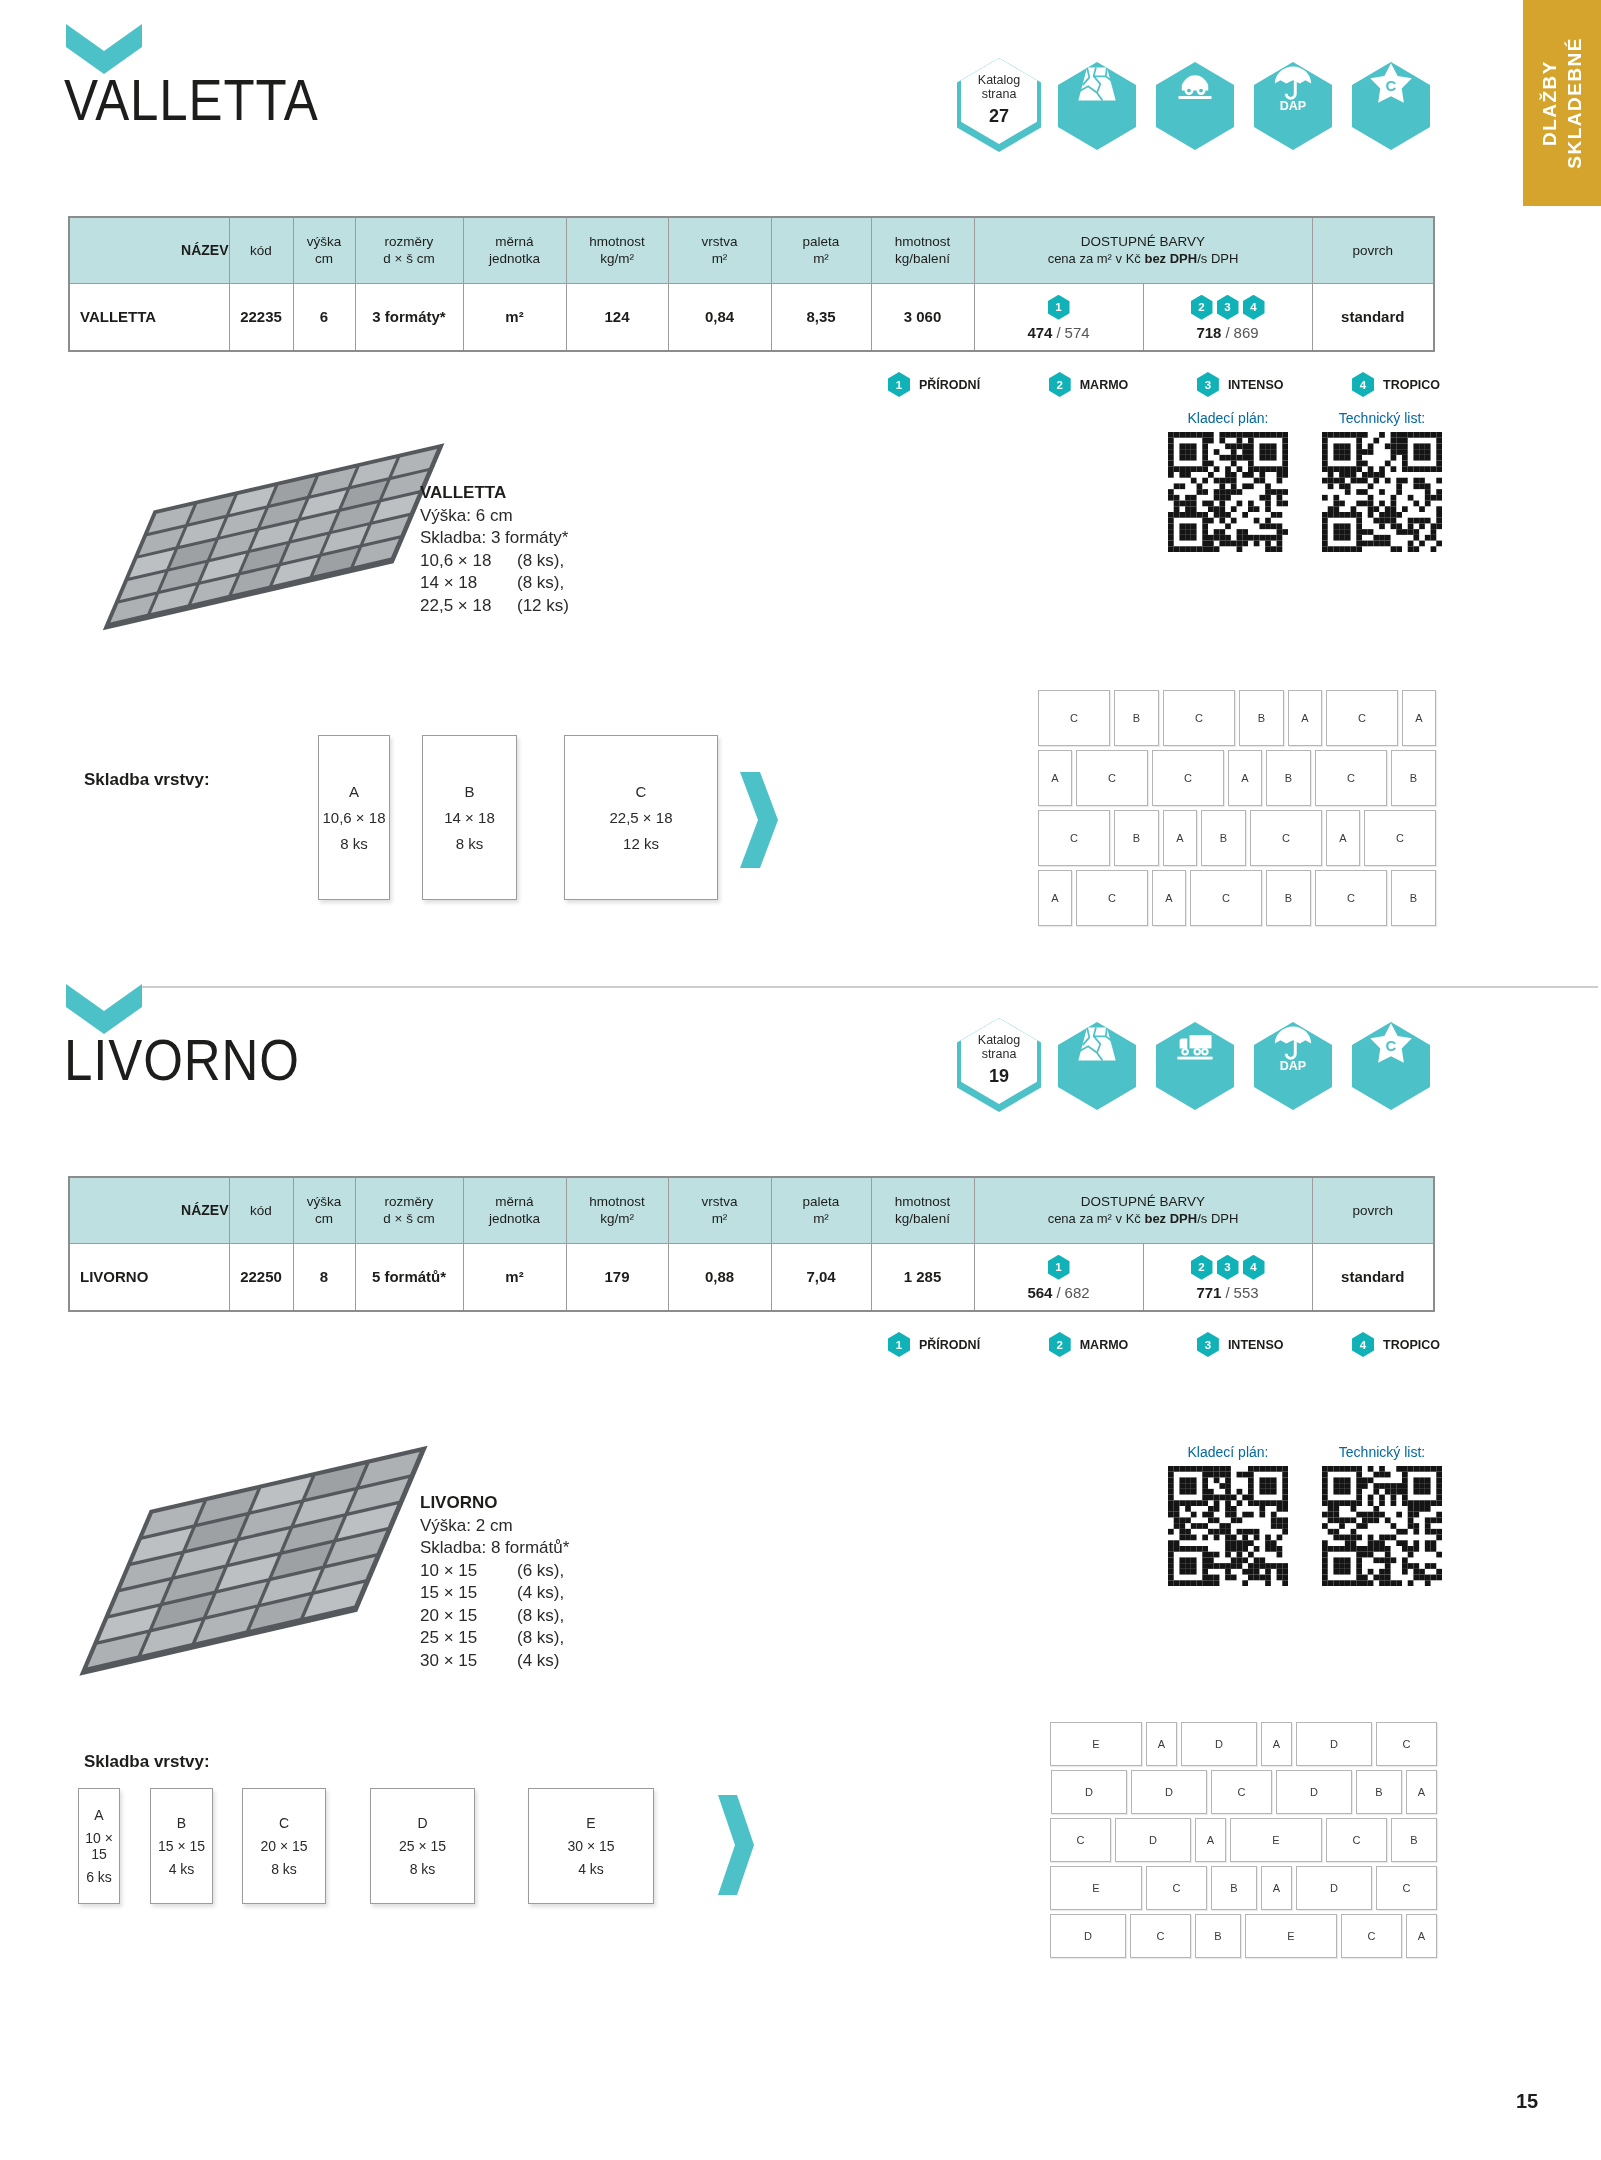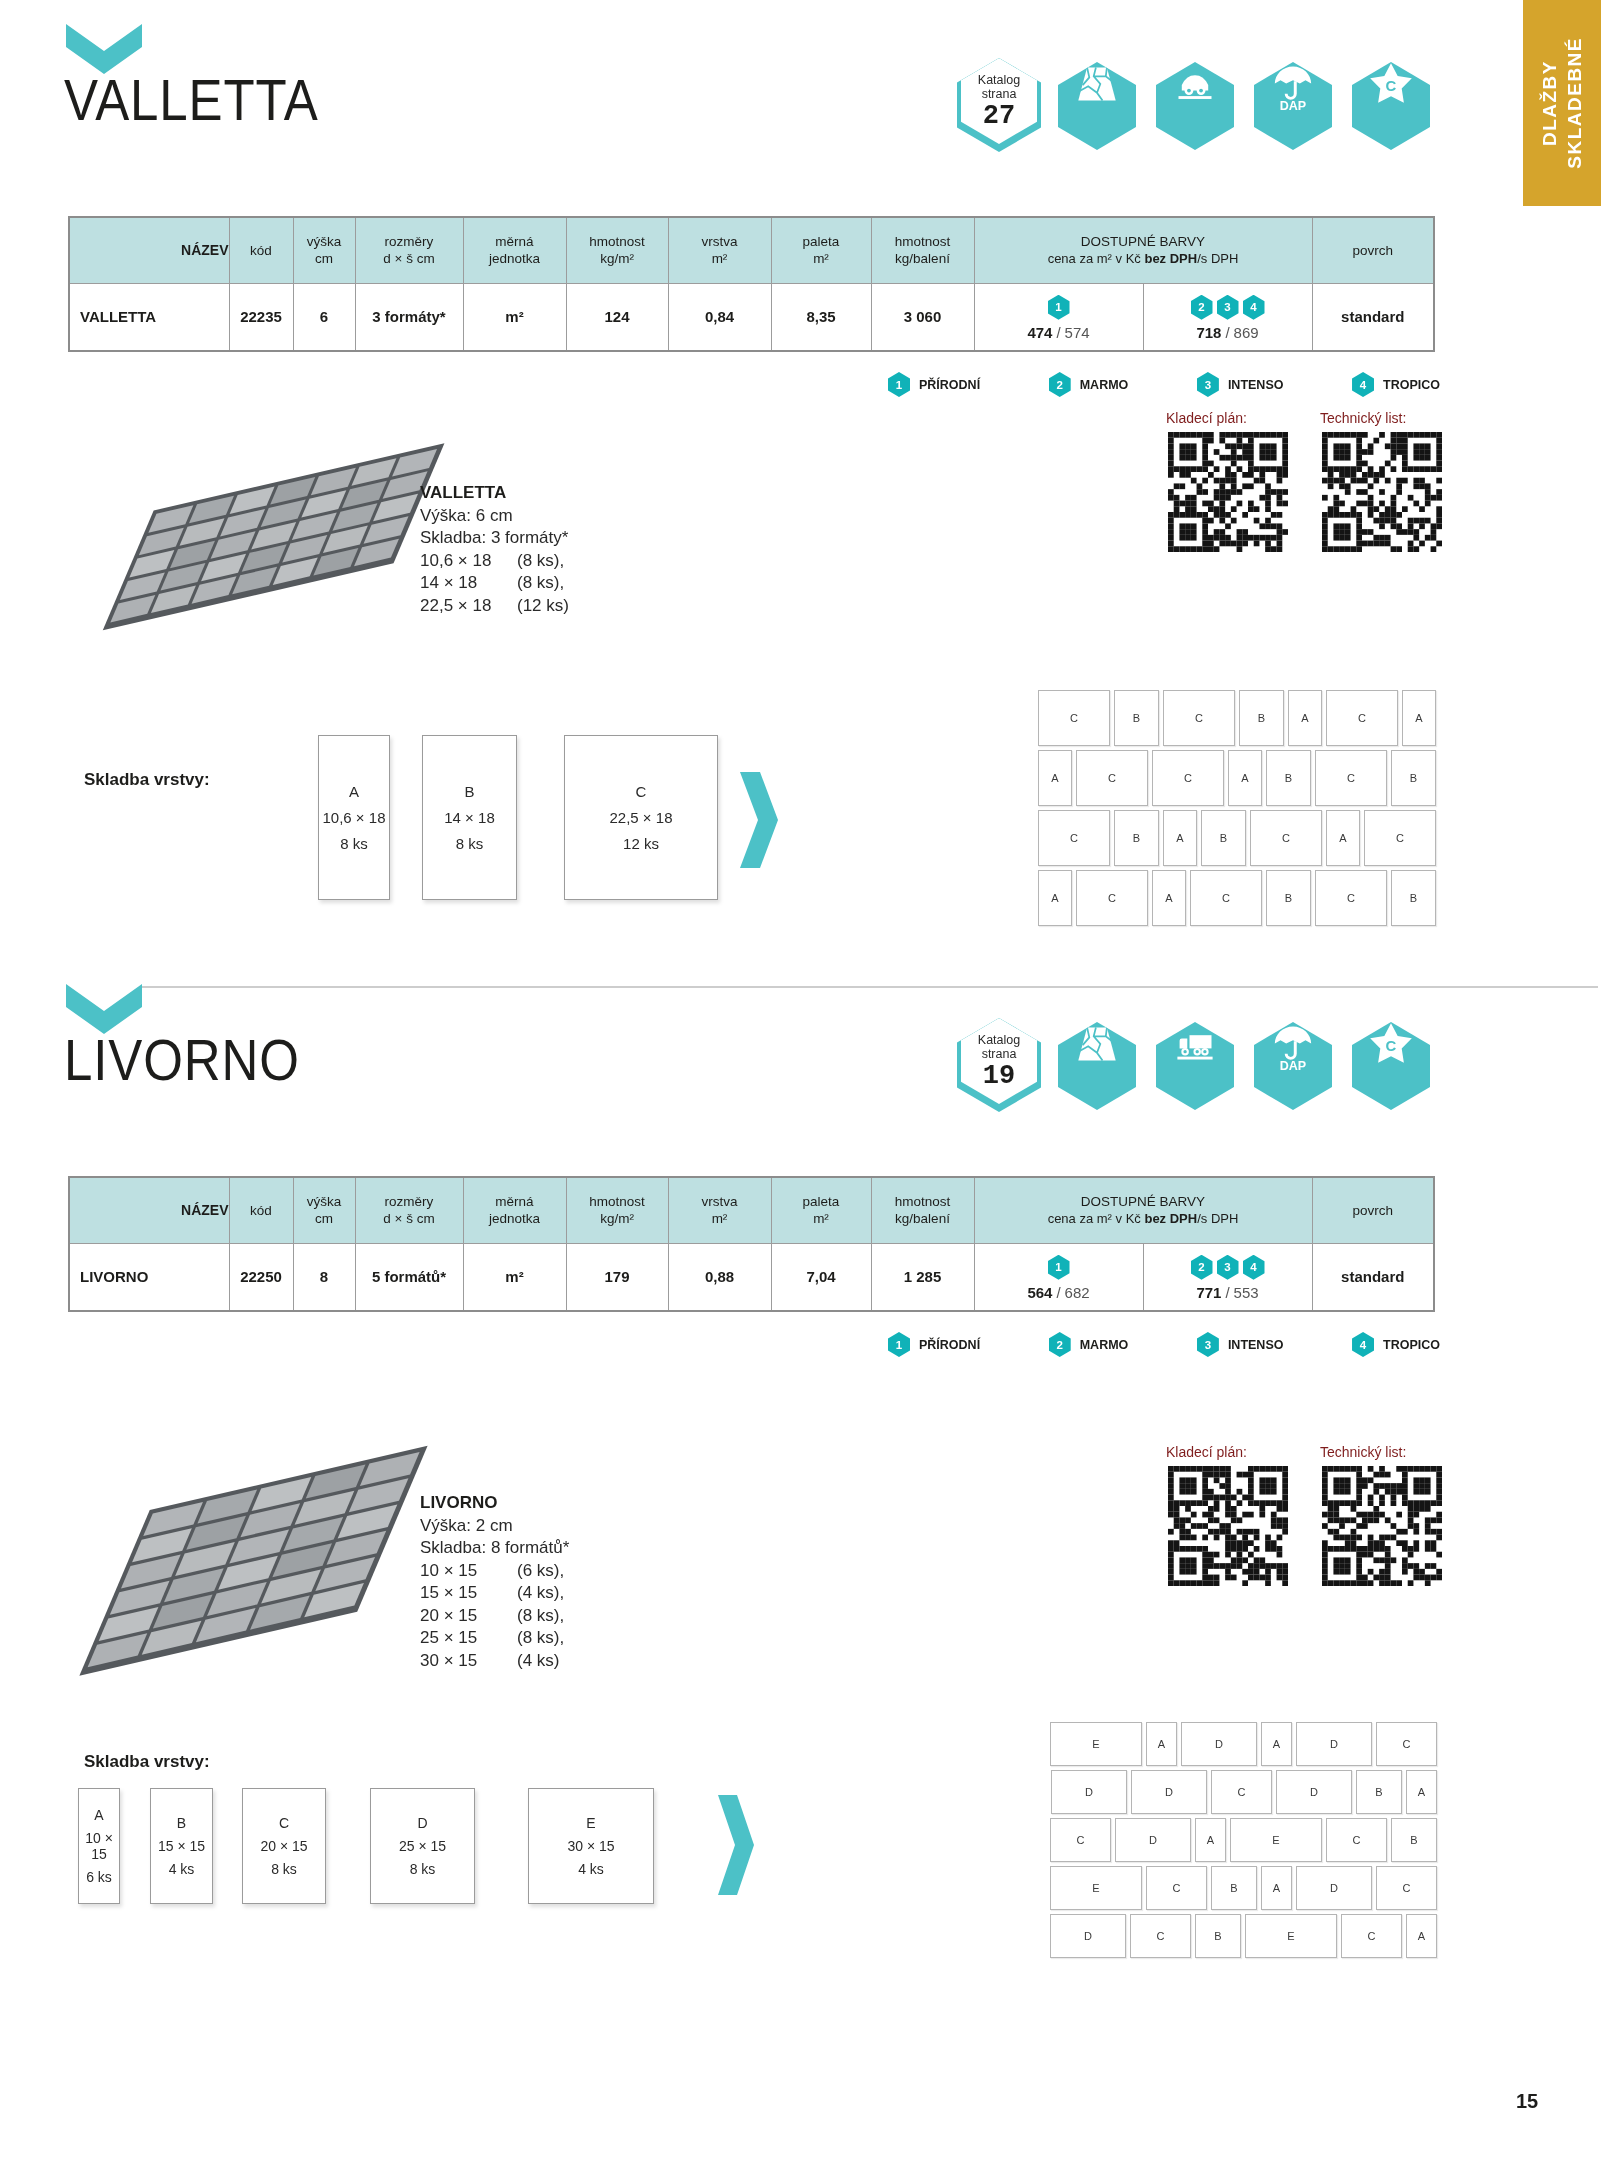--- a/index.html
+++ b/index.html
@@ -24,21 +24,21 @@
 
   
   .hex { position:absolute; width:78px; height:88px;
     clip-path:polygon(50% 0%,100% 26%,100% 74%,50% 100%,0% 74%,0% 26%);
     background:#4cc1c7; display:flex; align-items:flex-start; justify-content:center; }
   .hex.katalog { width:84px; height:94px; }
   .hex-inner { width:76px; height:86px;
     clip-path:polygon(50% 0%,100% 26%,100% 74%,50% 100%,0% 74%,0% 26%);
     background:#fff; display:flex; flex-direction:column; align-items:center; justify-content:center; }
   .hex-inner .k1 { font-size:12.5px; line-height:14px; color:#2a2a2a; }
-  .hex-inner .k2 { font-size:27px; font-weight:bold; line-height:28px; margin-top:1px;font-family:Liberation Mono, monospace; }
+  .hex-inner .k2 { font-size:18px; font-weight:bold; line-height:28px; margin-top:1px; }
 
   
   table.spec { position:absolute; border-collapse:collapse; table-layout:fixed;
     width:1365px; border:2px solid #8c8c8c; }
   table.spec th, table.spec td { border:1px solid #9c9c9c; text-align:center; vertical-align:middle; }
   table.spec thead th { background:#bee0e1; font-weight:400; font-size:13.5px; height:66px; line-height:17px; }
   table.spec thead th.left { text-align:right; padding-left:10px; font-weight:bold; font-size:14px; }
   table.spec td { height:68px; font-size:15px; font-weight:bold; }
   table.spec td.left { text-align:left; padding-left:10px; }
   .th2 span { display:block; }
@@ -57,21 +57,21 @@
   
   .legend { position:absolute; width:552px; display:flex; justify-content:space-between; align-items:center; }
   .legend .item { display:flex; align-items:center; gap:9px; font-weight:bold; font-size:12.5px; }
 
   
   .desc { position:absolute; font-size:17px; line-height:22.5px; color:#2a2a2a; }
   .desc .dname { font-weight:bold; color:#1d1d1b; }
   .fmt-size { display:inline-block; min-width:97px; }
 
   
-  .qr-label { position:absolute; width:124px; text-align:left; font-size:14px; color:#7f1d1d; }
+  .qr-label { position:absolute; width:124px; text-align:center; font-size:14px; color:#0369a1; }
   .qr { position:absolute; width:120px; height:120px; }
 
   
   .skladba-label { position:absolute; font-size:17px; font-weight:600; }
   .fmt-box { position:absolute; border:1px solid #9b9b9b; background:#fff;
     box-shadow:2px 3px 4px rgba(0,0,0,.13); display:flex; flex-direction:column;
     align-items:center; justify-content:center; gap:9px; font-size:15px; color:#2a2a2a; text-align:center; }
   .fmt-box.small { gap:7px; font-size:14px; }
 
   

